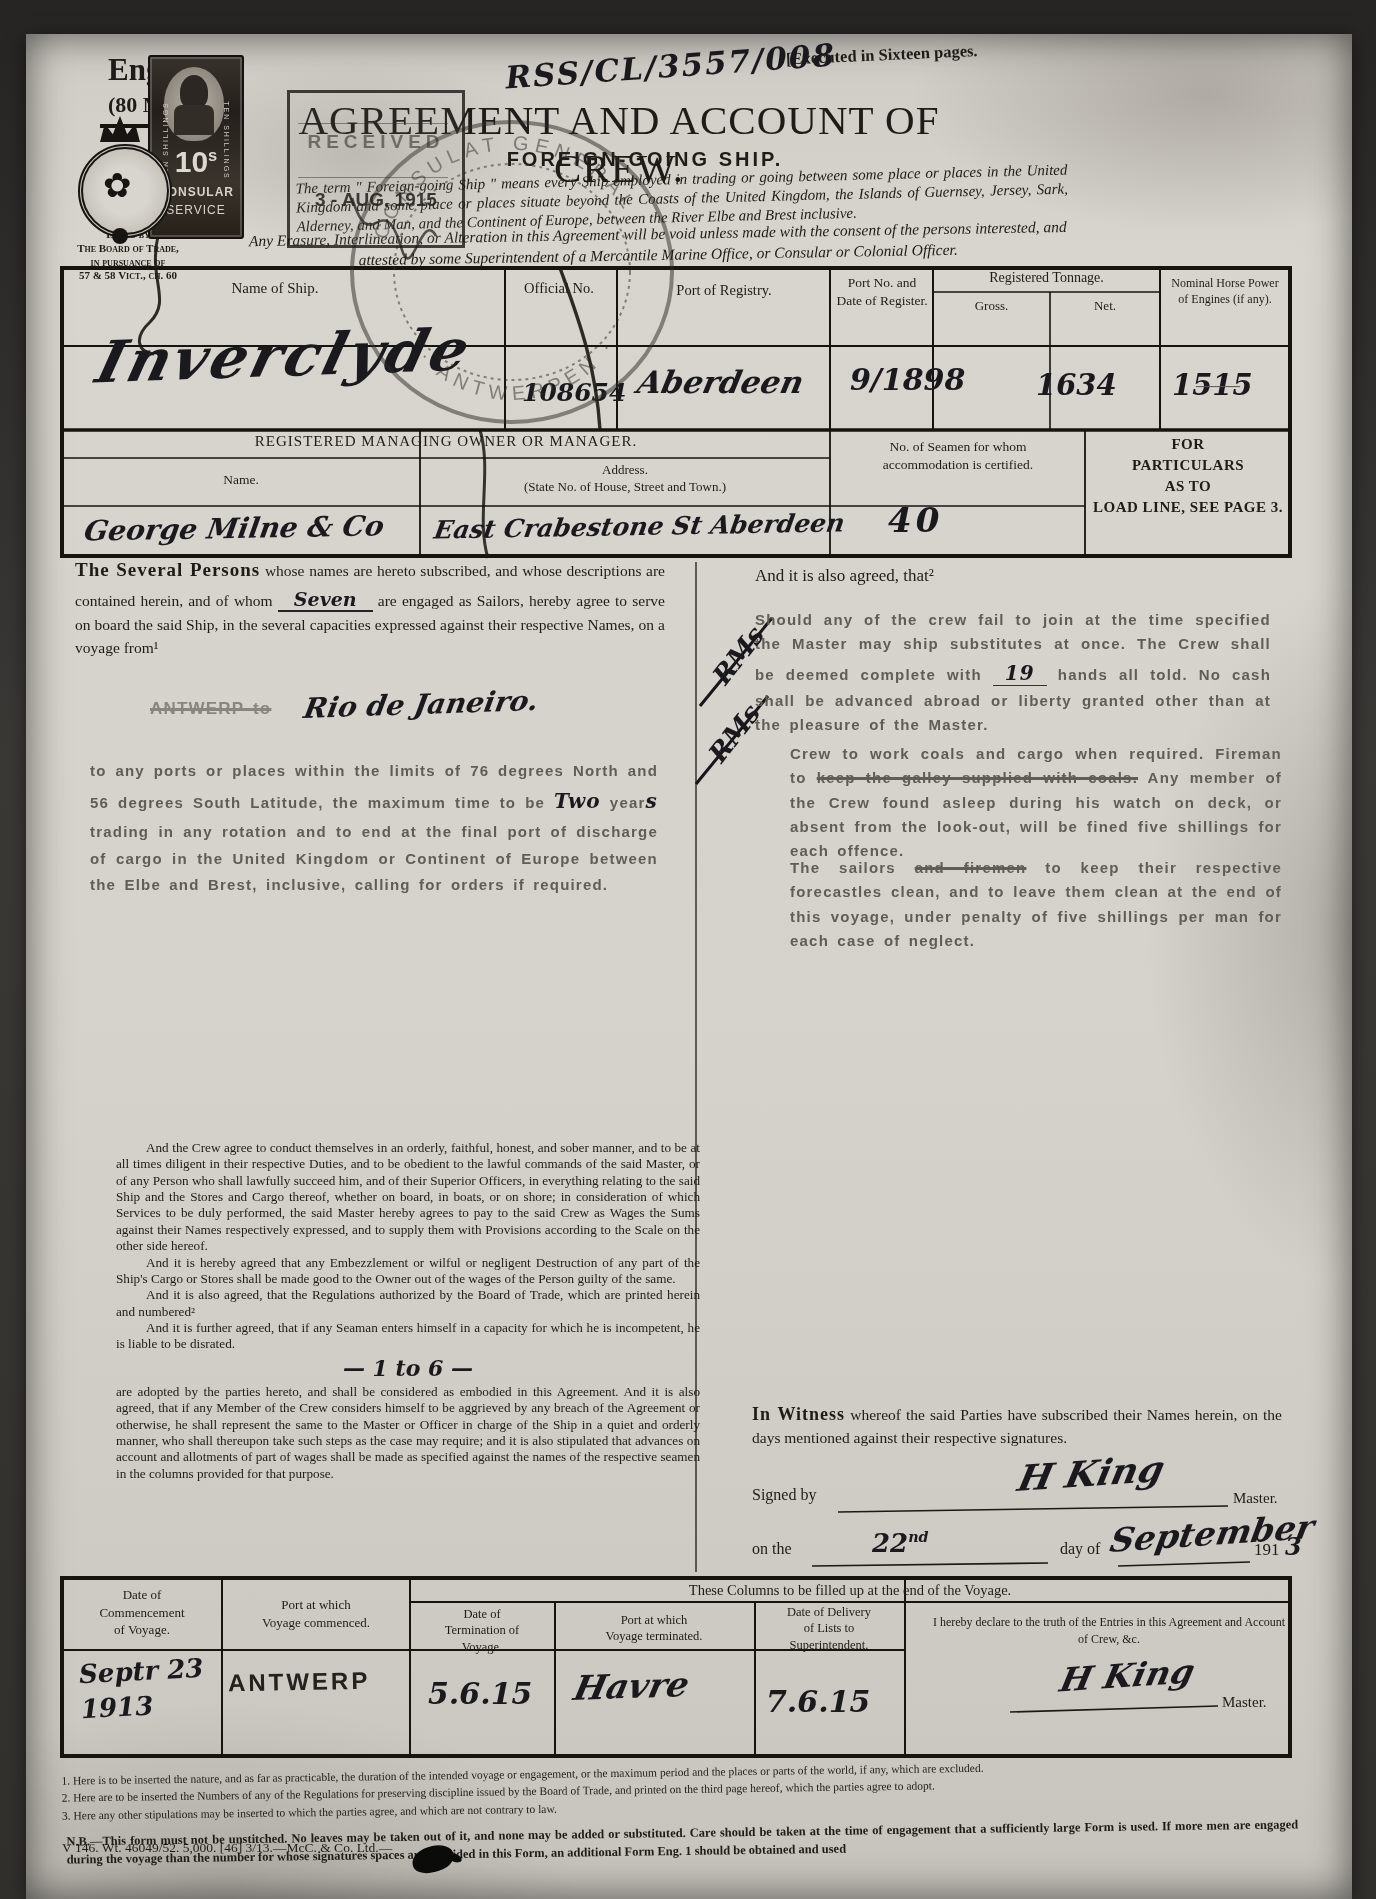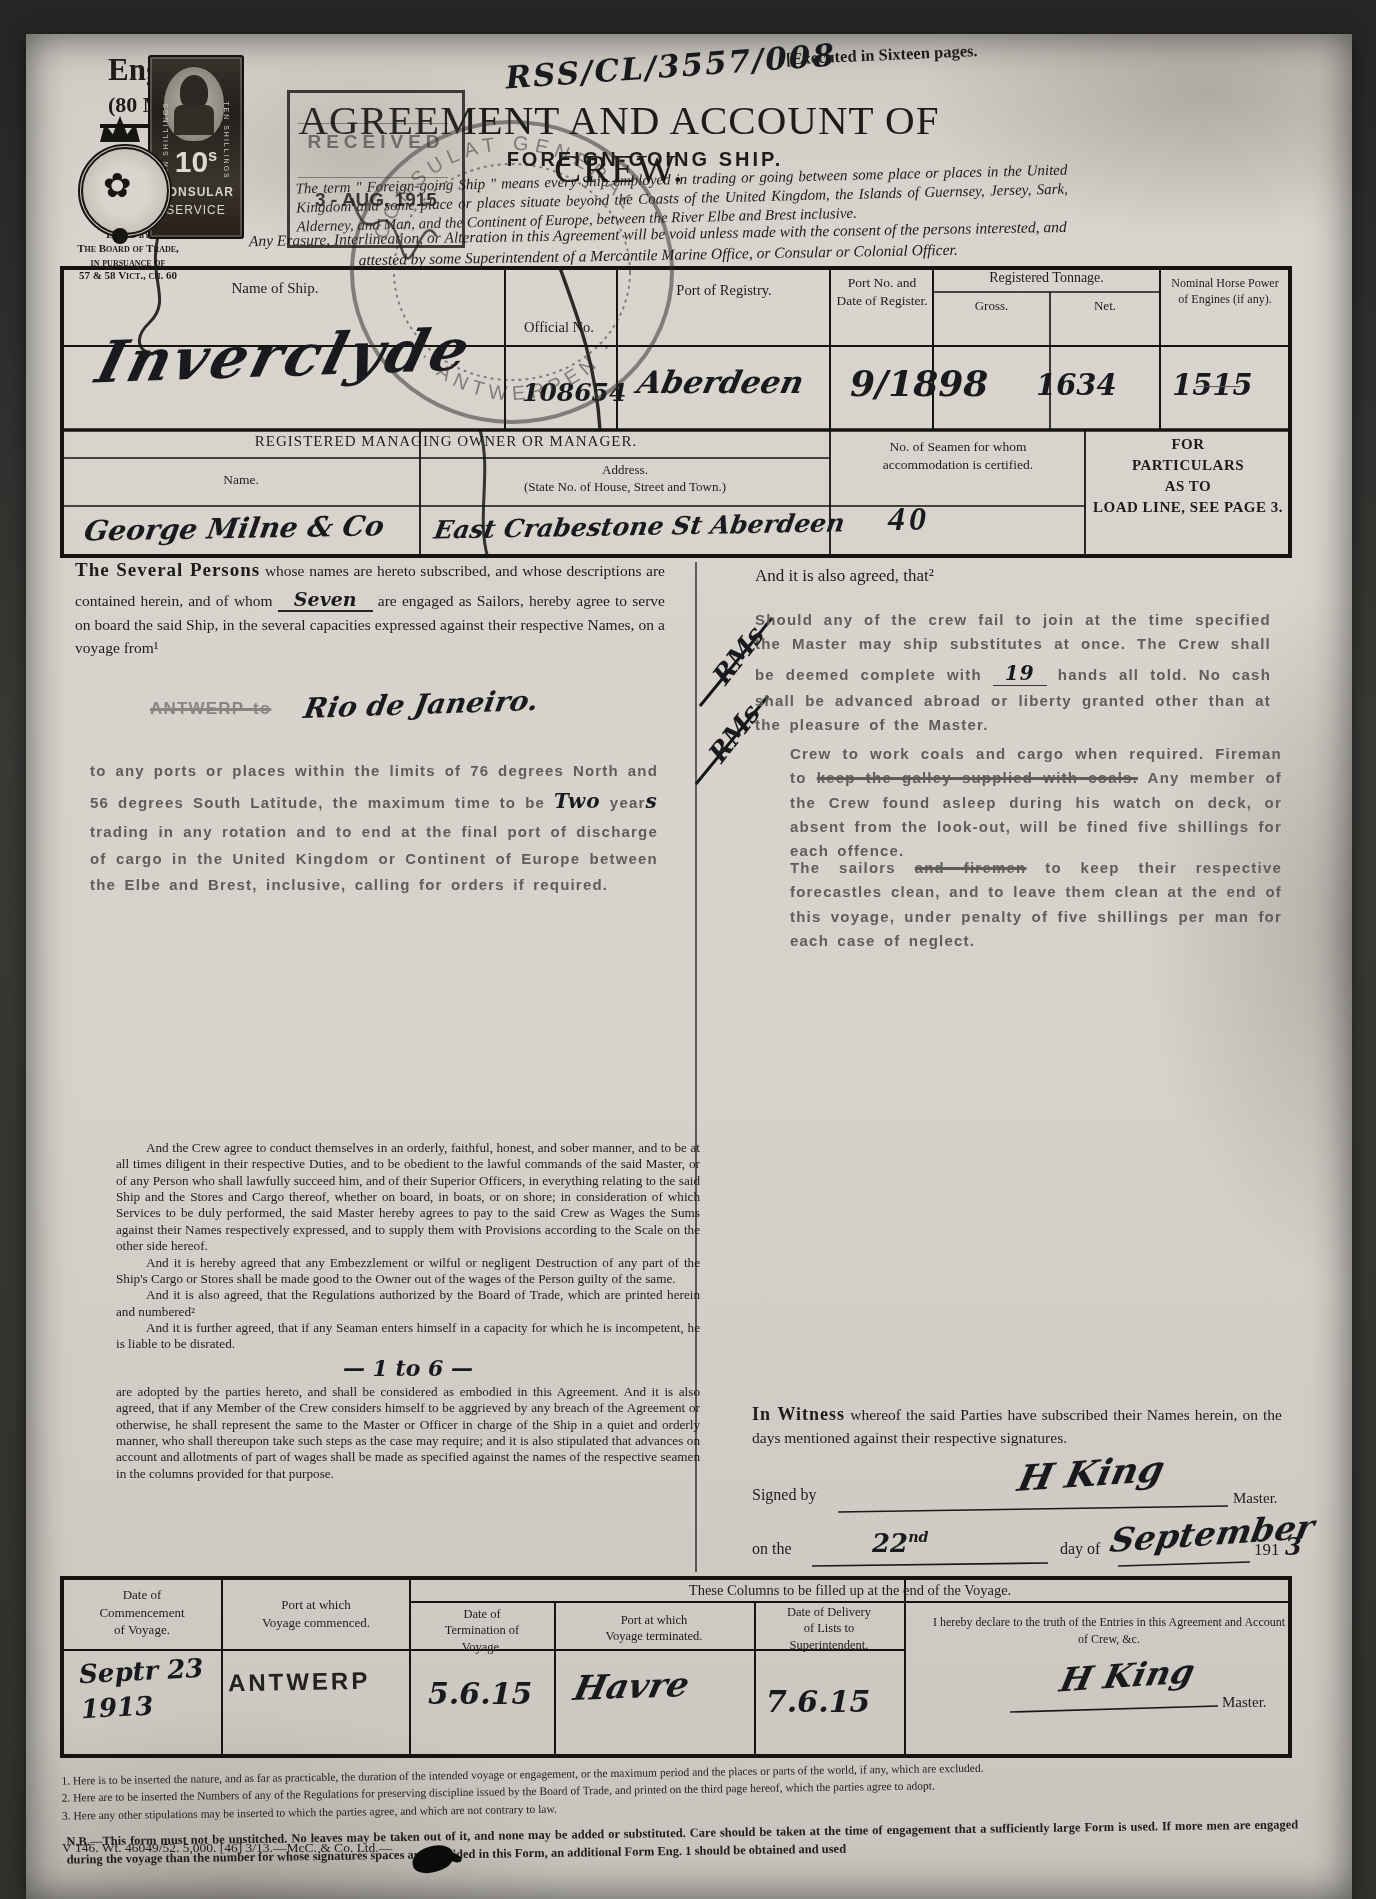--- a/index.html
+++ b/index.html
@@ -130,51 +130,51 @@
   </svg>
 
   <div class="abs stmp" style="left:287px;top:90px;width:172px;height:152px;border:3.5px solid rgba(25,23,20,.8);background:rgba(210,206,198,.06);">
     <div class="abs sans ctr" style="left:0;top:38px;width:100%;font-size:19px;font-weight:700;letter-spacing:5px;color:rgba(40,38,34,.55);">RECEIVED</div>
     <div class="abs sans ctr" style="left:0;top:96px;width:100%;font-size:19px;font-weight:700;color:rgba(32,30,27,.85);">3 - AUG. 1915</div>
     <div class="abs" style="left:8px;top:30px;width:150px;height:1px;background:rgba(40,38,34,.45);"></div>
     <div class="abs" style="left:8px;top:84px;width:150px;height:1px;background:rgba(40,38,34,.45);"></div>
   </div>
 
   <div class="abs txt serif ctr" style="left:140px;top:280px;width:270px;font-size:15px;">Name of Ship.</div>
-  <div class="abs txt serif ctr" style="left:507px;top:280px;width:104px;font-size:14.5px;margin-top:39px;">Official No.</div>
+  <div class="abs txt serif ctr" style="left:507px;top:280px;width:104px;font-size:14.5px;">Official No.</div>
   <div class="abs txt serif ctr" style="left:620px;top:282px;width:208px;font-size:14.5px;">Port of Registry.</div>
   <div class="abs txt serif ctr pre" style="left:832px;top:274px;width:100px;font-size:13.5px;line-height:1.3;">Port No. and
 Date of Register.</div>
   <div class="abs txt serif ctr" style="left:935px;top:270px;width:223px;font-size:14px;">Registered Tonnage.</div>
   <div class="abs txt serif ctr" style="left:935px;top:298px;width:113px;font-size:13px;">Gross.</div>
   <div class="abs txt serif ctr" style="left:1052px;top:298px;width:106px;font-size:13px;">Net.</div>
   <div class="abs txt serif ctr pre" style="left:1162px;top:276px;width:126px;font-size:12px;line-height:1.3;">Nominal Horse Power
 of Engines (if any).</div>
 
   <div class="abs hw hand" style="left:100px;top:322px;font-size:58px;letter-spacing:3px;transform:skewX(-16deg) rotate(-2deg);">Inverclyde</div>
   <div class="abs hw hand" style="left:522px;top:378px;font-size:25px;">108654</div>
   <div class="abs hw hand" style="left:638px;top:364px;font-size:31px;transform:skewX(-12deg);">Aberdeen</div>
-  <div class="abs hw hand" style="left:850px;top:362px;font-size:36px;">9/1898</div>
+  <div class="abs hw hand" style="left:850px;top:362px;font-size:30px;">9/1898</div>
   <div class="abs hw hand" style="left:1036px;top:368px;font-size:29px;">1634</div>
   <div class="abs hw hand" style="left:1172px;top:368px;font-size:29px;">1515</div>
   <div class="abs hw" style="left:1196px;top:372px;font-size:22px;color:#5c5a55;">——</div>
 
   <div class="abs txt serif ctr" style="left:62px;top:433px;width:768px;font-size:15px;letter-spacing:1px;">REGISTERED  MANAGING  OWNER  OR  MANAGER.</div>
   <div class="abs txt serif ctr" style="left:62px;top:472px;width:358px;font-size:13.5px;">Name.</div>
   <div class="abs txt serif ctr pre" style="left:420px;top:462px;width:410px;font-size:13px;line-height:1.3;">Address.
 (State No. of House, Street and Town.)</div>
   <div class="abs txt serif ctr pre" style="left:833px;top:438px;width:250px;font-size:13.5px;line-height:1.3;">No. of Seamen for whom
 accommodation is certified.</div>
   <div class="abs txt serif ctr pre" style="left:1090px;top:434px;width:196px;font-size:15px;font-weight:700;line-height:1.4;letter-spacing:.5px;">FOR
 PARTICULARS
 AS TO
 LOAD LINE, SEE PAGE 3.</div>
   <div class="abs hw hand" style="left:85px;top:512px;font-size:28px;transform:skewX(-10deg) rotate(-1deg);">George Milne &amp; Co</div>
   <div class="abs hw hand" style="left:435px;top:512px;font-size:25px;transform:skewX(-10deg) rotate(-1deg);">East Crabestone St Aberdeen</div>
-  <div class="abs hw hand" style="left:888px;top:500px;font-size:34px;letter-spacing:4px;font-family:Liberation Serif, serif;">40</div>
+  <div class="abs hw hand" style="left:888px;top:500px;font-size:34px;letter-spacing:4px;">40</div>
 
   <div class="abs txt serif jst" style="left:75px;top:556px;width:590px;font-size:15.5px;line-height:1.5;">
     <span class="gothic" style="font-size:19px;">The Several Persons</span><span> whose names are hereto subscribed, and whose descriptions are contained herein, and of whom </span><span class="hand hand-ul" style="font-size:19px;">Seven</span><span> are engaged as Sailors, hereby agree to serve on board the said Ship, in the several capacities expressed against their respective Names, on a voyage from¹</span>
   </div>
 
   <div class="abs hw" style="left:150px;top:688px;">
     <span class="stamp struck" style="font-size:17px;opacity:.65;">ANTWERP to</span>
     <span class="hand" style="font-size:28px;margin-left:30px;transform:skewX(-12deg) rotate(-2deg);display:inline-block;">Rio de Janeiro.</span>
   </div>
 

